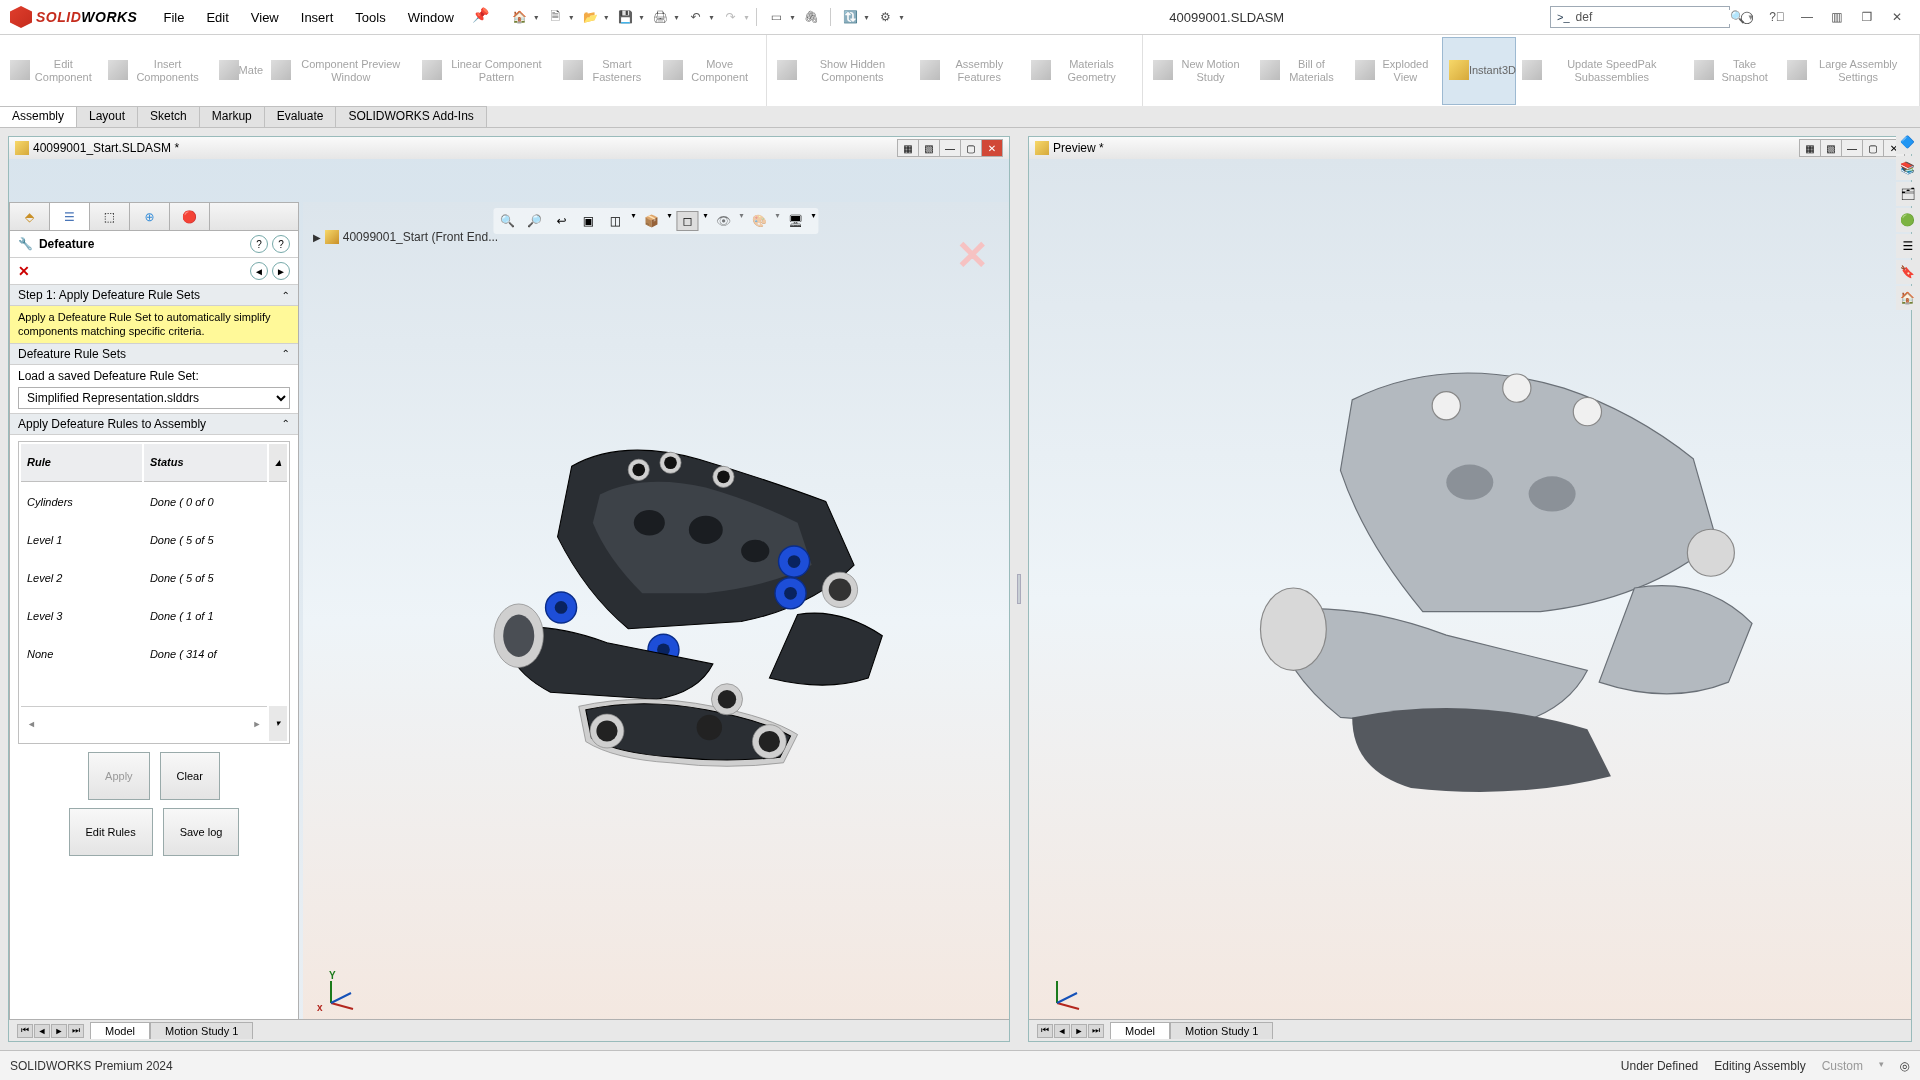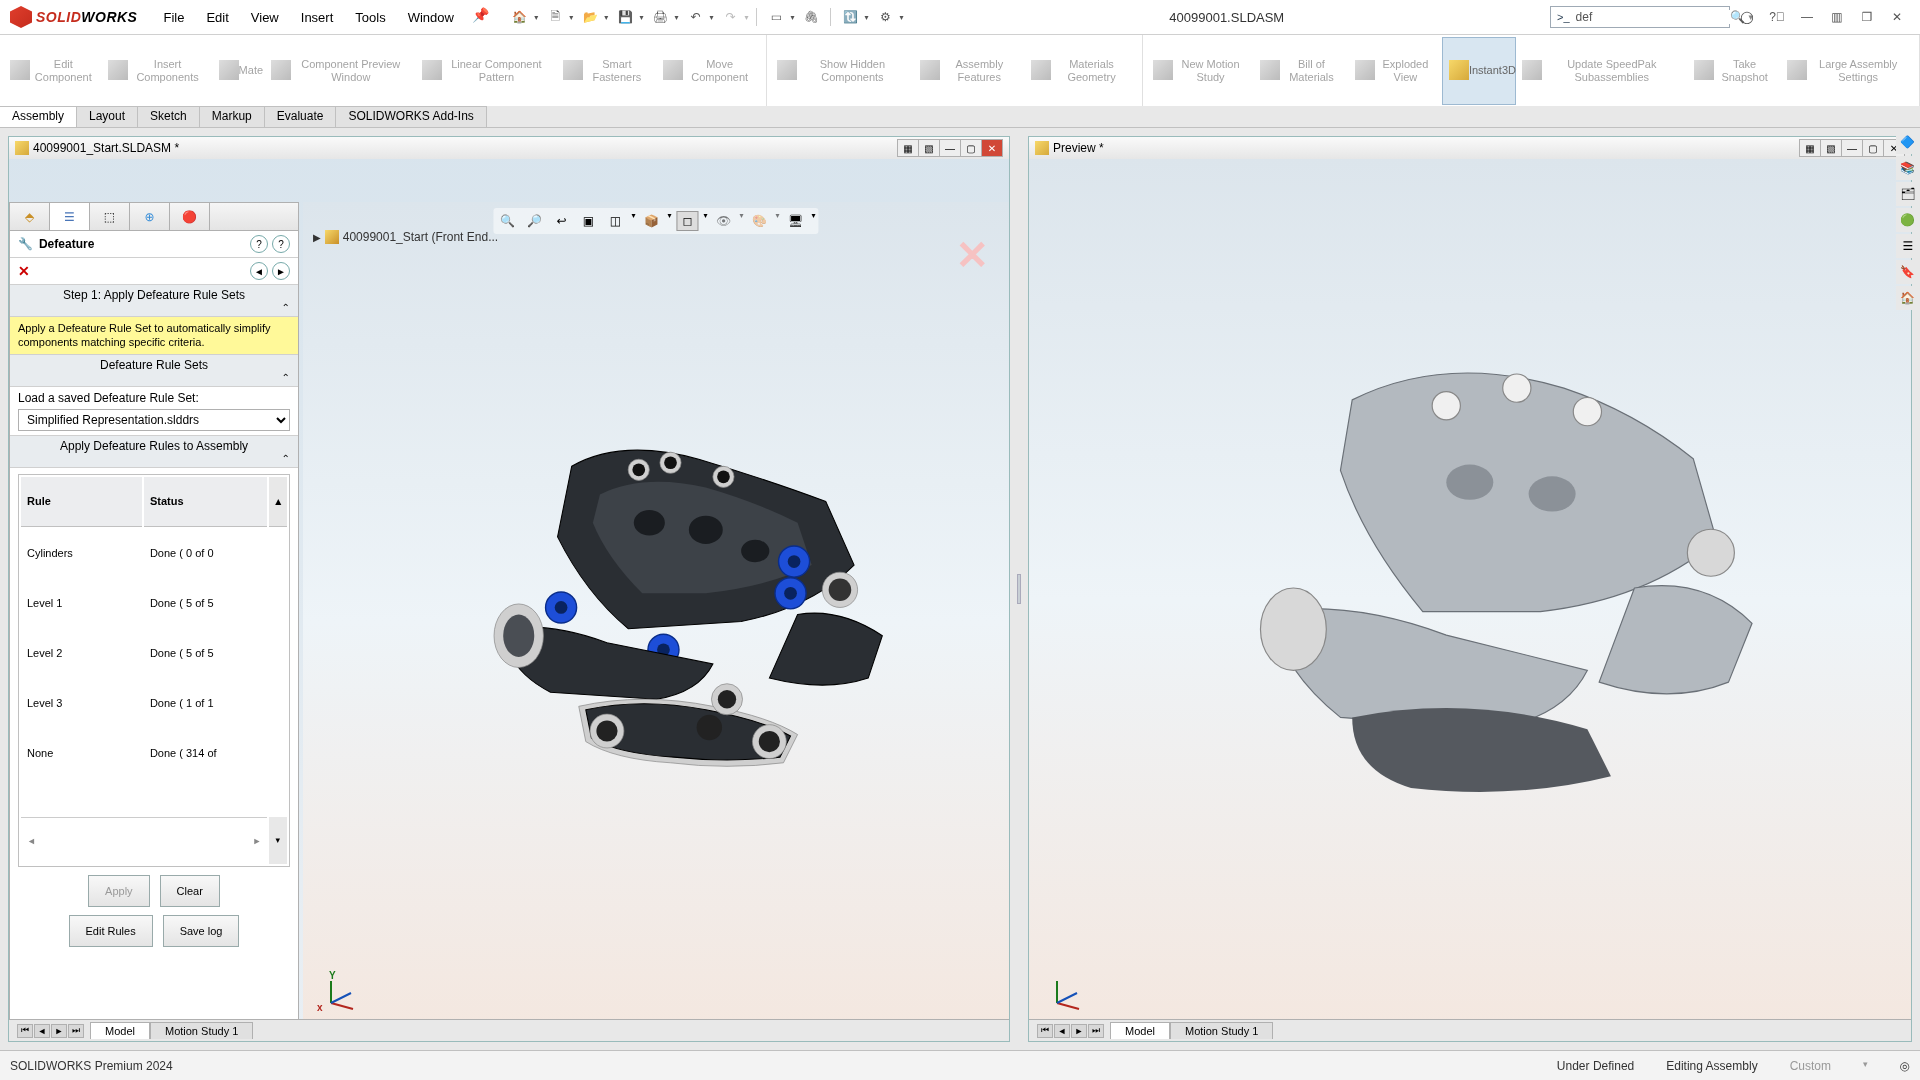--- a/index.html
+++ b/index.html
@@ -53,49 +53,49 @@
 .fp-tabs { height:28px; display:flex; border-bottom:1px solid #b0b0b0; background:linear-gradient(to bottom,#f5f5f5,#e4e4e4); }
 .fp-tab { width:40px; display:flex; align-items:center; justify-content:center; border-right:1px solid #b0b0b0; cursor:pointer; }
 .fp-tab.active { background:#fff; }
 .fp-head { padding:4px 8px; display:flex; align-items:center; gap:6px; border-bottom:1px solid #d0d0d0; }
 .fp-head .lbl { font-weight:bold; }
 .fp-head .help { margin-left:auto; display:flex; gap:4px; }
 .fp-ok { padding:4px 8px; display:flex; align-items:center; gap:6px; }
 .fp-ok .x { color:#c00; font-weight:bold; font-size:14px; cursor:pointer; }
 .fp-ok .nav { margin-left:auto; display:flex; gap:4px; }
 .circ-btn { width:18px; height:18px; border-radius:50%; border:1px solid #7aa; display:flex; align-items:center; justify-content:center; font-size:10px; cursor:pointer; }
-.section-hdr { background:#e8ecef; padding:3px 8px; font-size:12px; display:flex; align-items:center; border-top:1px solid #d0d0d0; border-bottom:1px solid #d0d0d0;flex-direction:column; }
+.section-hdr { background:#e8ecef; padding:3px 8px; font-size:12px; display:flex; align-items:center; border-top:1px solid #d0d0d0; border-bottom:1px solid #d0d0d0; }
 .section-hdr .chev { margin-left:auto; font-size:10px; }
 .yellow-note { background:#fff999; padding:4px 8px; font-size:11px; line-height:1.3; }
 .fp-body { padding:4px 8px; }
 .sel { width:100%; padding:2px 4px; border:1px solid #b0b0b0; background:#fff; font-size:12px; height:22px; }
 .rule-table { border:1px solid #c0c0c0; margin-top:2px; }
-.rule-table th,.rule-table td { text-align:left; padding:18px 6px; font-size:11px; }
+.rule-table th,.rule-table td { text-align:left; padding:12px 6px; font-size:11px;font-style:italic; }
 .rule-table th { background:#ecedef; border-bottom:1px solid #c0c0c0; }
 .rule-table tr { height:21px; }
 .btn-row { display:flex; gap:10px; justify-content:center; margin-top:8px; }
-.sw-btn { padding:9px 16px; border:1px solid #9aa; background:linear-gradient(to bottom,#f8f8f8,#e4e4e4); font-size:11px; cursor:pointer; }
+.sw-btn { padding:17px 16px; border:1px solid #9aa; background:linear-gradient(to bottom,#f8f8f8,#e4e4e4); font-size:11px; cursor:pointer; }
 .sw-btn.disabled { color:#999; }
 
 .viewport { flex:1; position:relative; background:linear-gradient(to bottom,#dce5ec 0%,#eef4f8 50%,#f4e7df 100%); }
 .heads-up { position:absolute; top:6px; left:50%; transform:translateX(-50%); display:flex; gap:5px; background:rgba(255,255,255,.5); padding:3px; border-radius:3px; }
 .hu-btn { width:22px; height:20px; display:flex; align-items:center; justify-content:center; cursor:pointer; }
 .triad { position:absolute; bottom:30px; left:20px; width:40px; height:40px; }
 .triad .ax { position:absolute; bottom:4px; left:4px; font-size:10px; font-weight:bold; }
 .bottom-tabs { position:absolute; bottom:0; left:0; right:0; height:22px; background:#e8e8e8; border-top:1px solid #b0b0b0; display:flex; align-items:center; padding-left:8px; }
 .bottom-tabs .bt { padding:2px 14px; background:#fff; border:1px solid #b0b0b0; border-bottom:none; font-size:11px; cursor:pointer; }
 .bottom-tabs .bt.inactive { background:#e0e0e0; }
 .bt-nav { display:flex; gap:1px; margin-right:6px; }
 .bt-nav span { width:16px; height:14px; background:#d8d8d8; border:1px solid #b0b0b0; font-size:9px; display:flex; align-items:center; justify-content:center; cursor:pointer; }
 
 .right-strip { position:absolute; right:0; top:130px; width:24px; display:flex; flex-direction:column; gap:2px; }
 .rs-btn { height:24px; display:flex; align-items:center; justify-content:center; background:#e8e8e8; }
 
 .statusbar { position:absolute; bottom:0; left:0; right:0; height:30px; background:#f3f3f3; border-top:1px solid #c0c0c0; display:flex; align-items:center; padding:0 10px; font-size:12px; color:#333; }
-.statusbar .sr { margin-left:auto; display:flex; gap:32px; }
+.statusbar .sr { margin-left:auto; display:flex; gap:16px; }
 
 .vp-model { position:absolute; inset:0; display:flex; align-items:center; justify-content:center; }
 .vp-model svg { width:80%; height:80%; }
 .blue-bolt { fill:#1d4ed8; stroke:#0a2d8a; stroke-width:2; }
 .dark-part { fill:#2a2e33; stroke:#000; stroke-width:1.5; }
 .mid-part { fill:#3d4248; }
 .chrome { fill:#cfcfcf; stroke:#888; }
 .grey-part { fill:#b3b9bf; stroke:#6a7077; stroke-width:1; }
 
 .breadcrumb { position:absolute; top:28px; left:10px; display:flex; align-items:center; gap:4px; font-size:12px; color:#333; }

